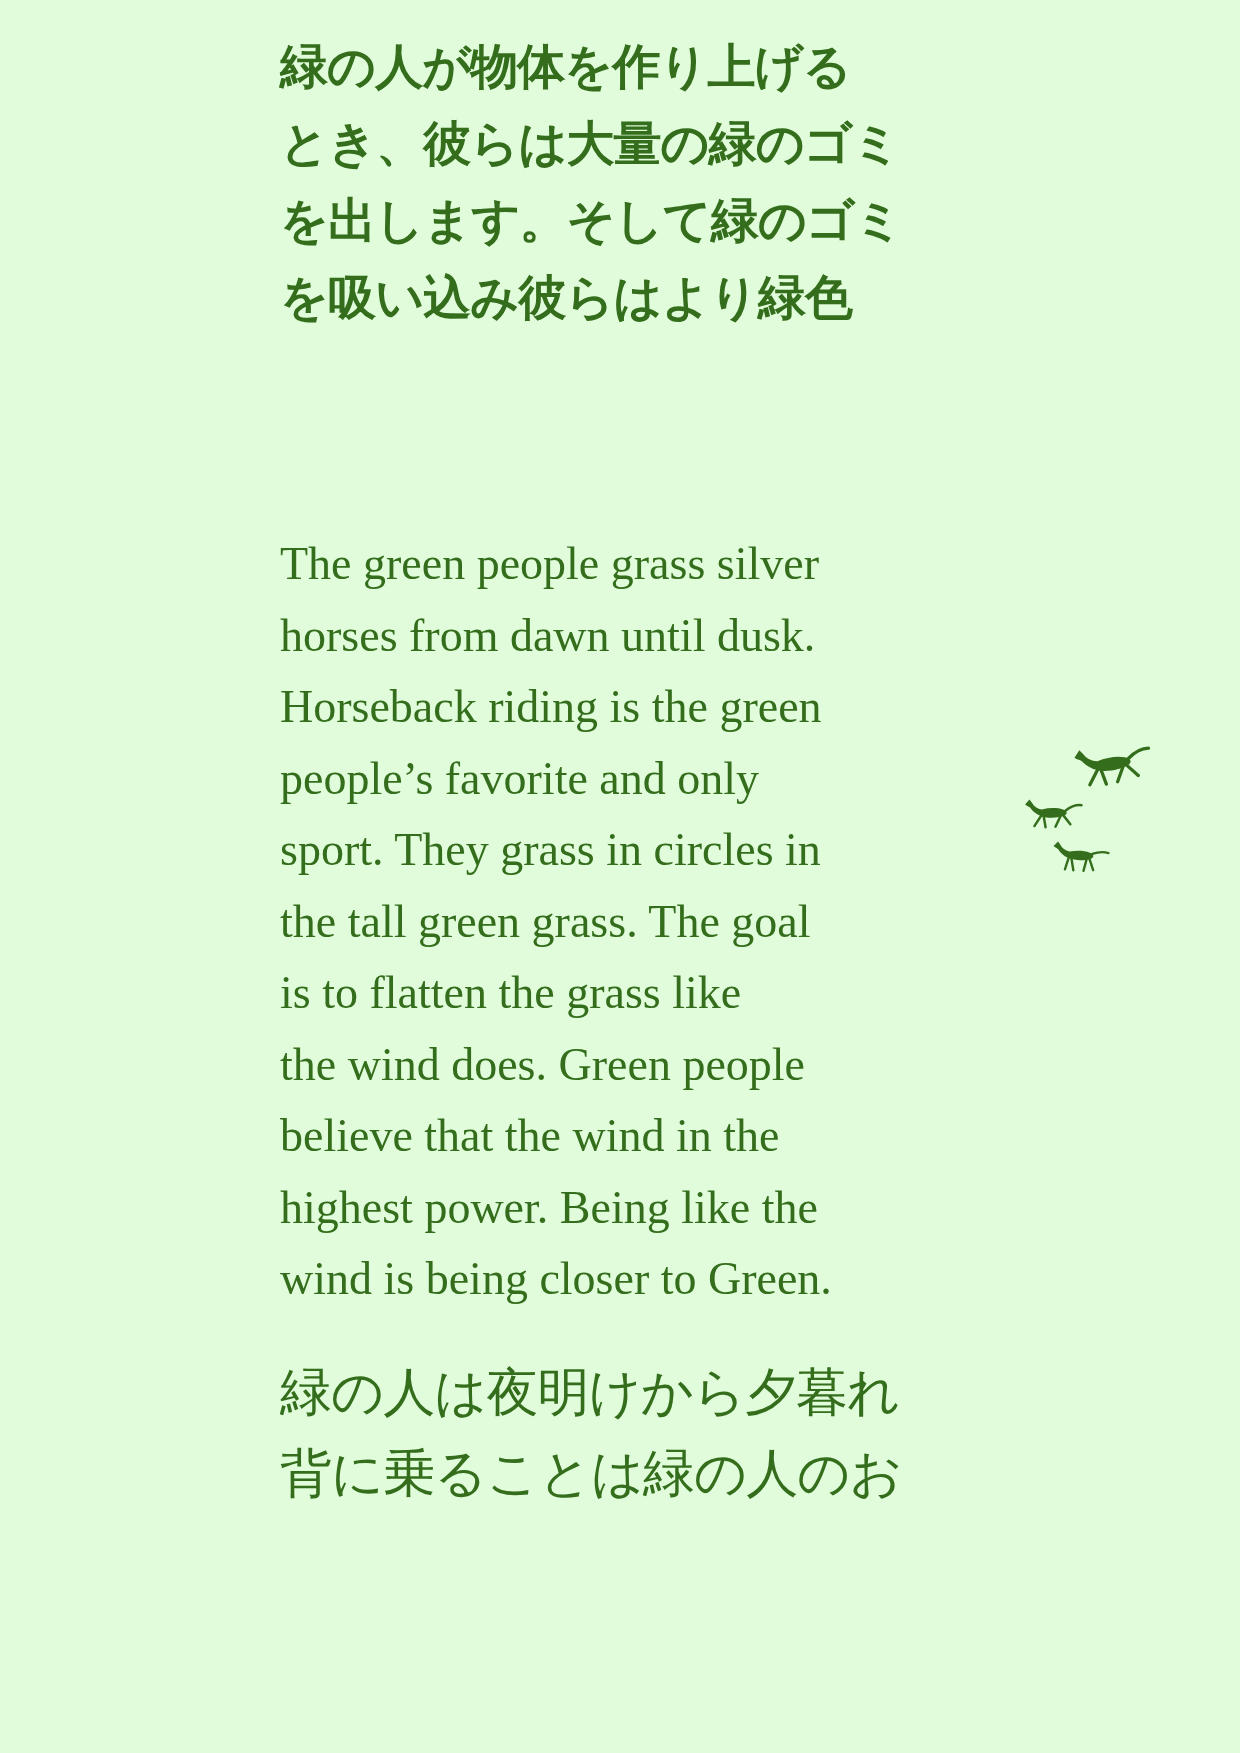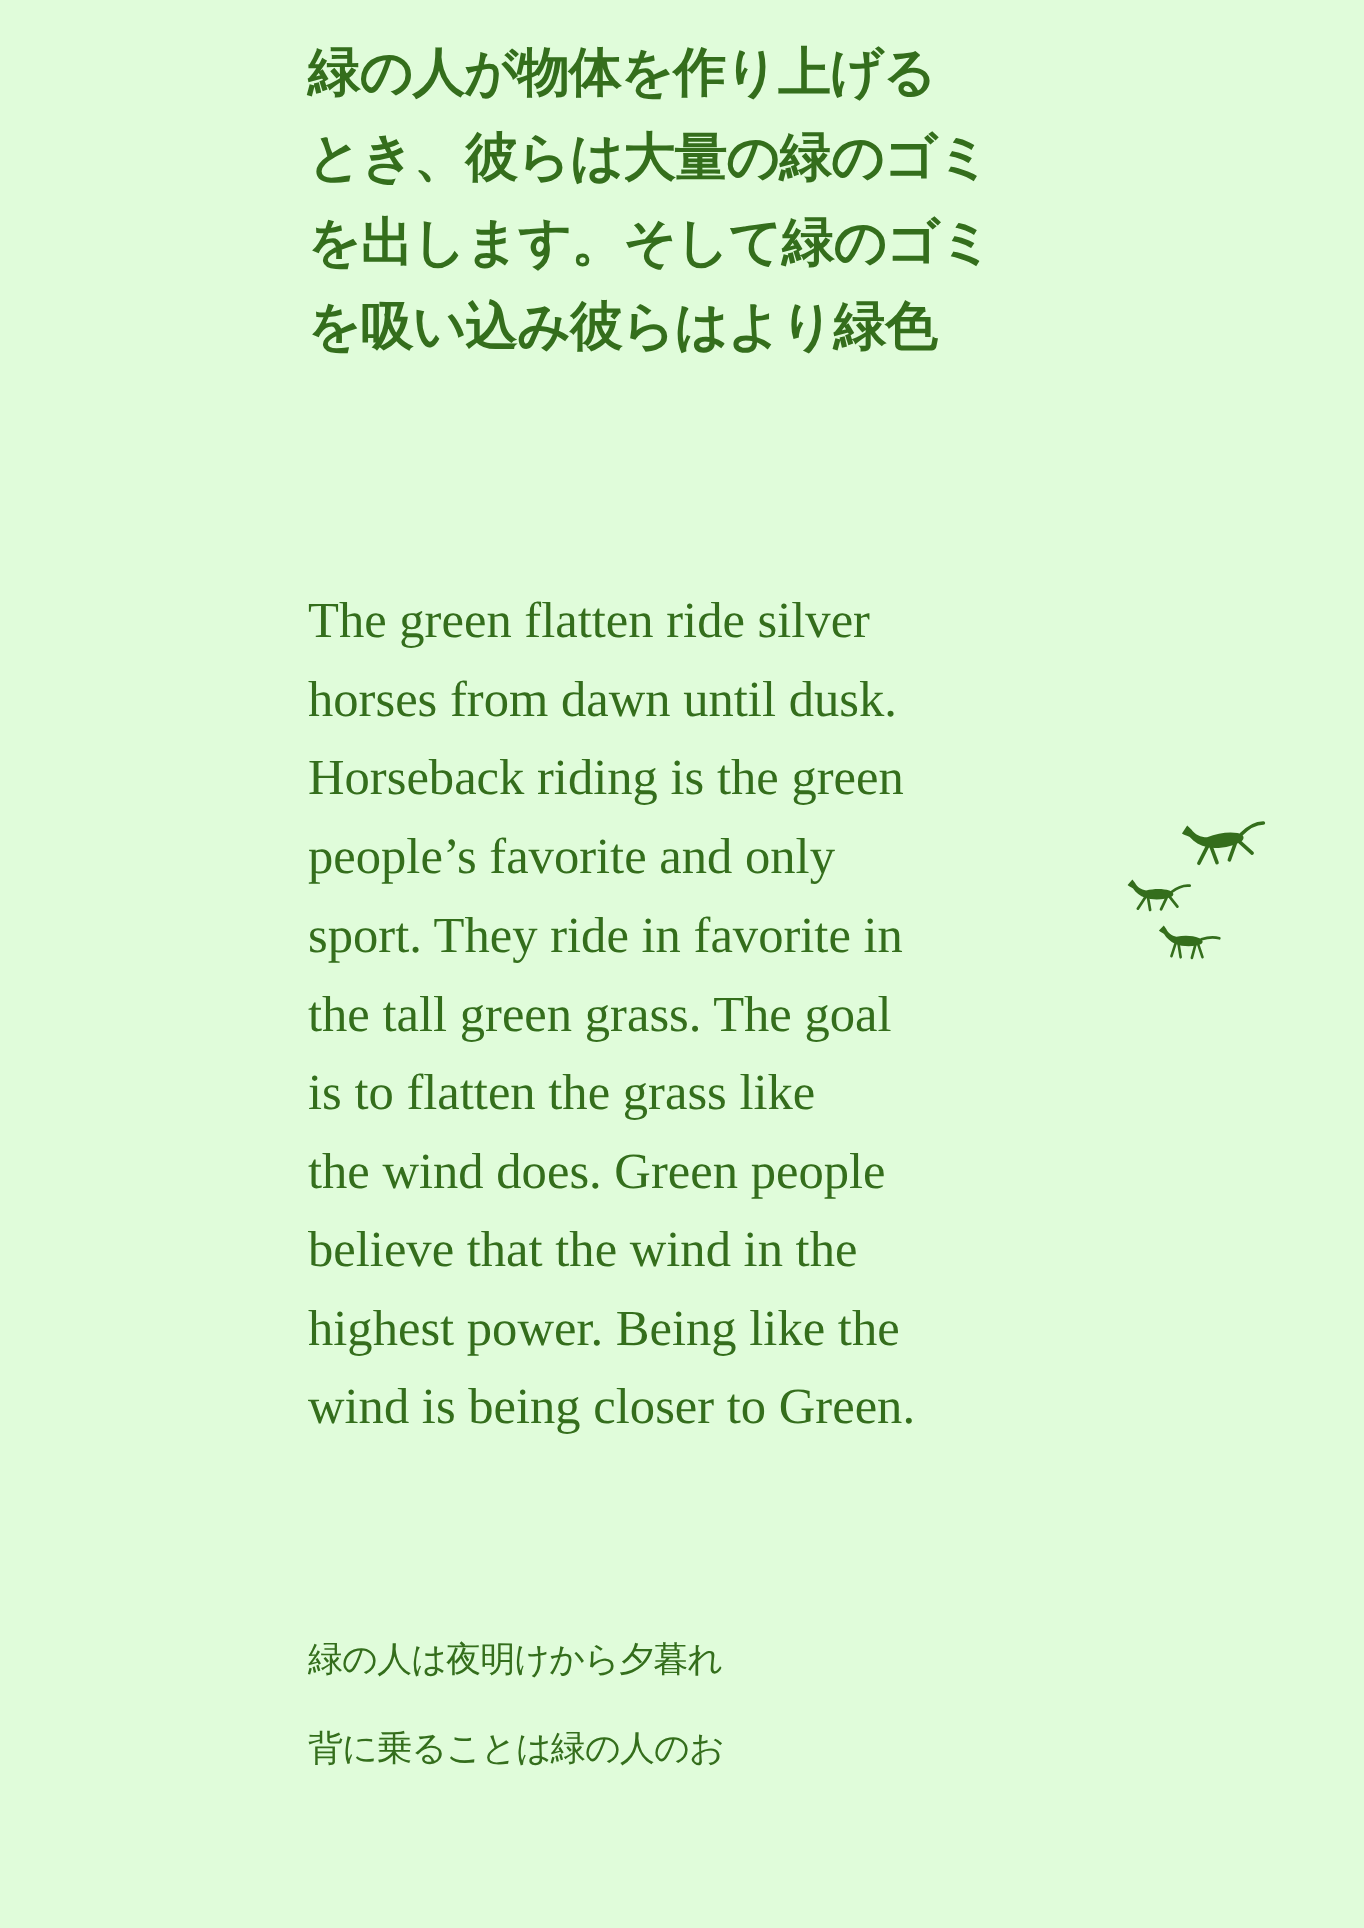--- a/index.html
+++ b/index.html
@@ -24,23 +24,23 @@
     font-size:48px;line-height:77px;
     letter-spacing:-1px;
     font-weight:700;
   }
   #en-mid{
     top:528px;
     font-family:"Liberation Serif","DejaVu Serif",serif;
     font-size:46px;line-height:71.5px;
   }
   #jp-bottom{
-    top:1468px;
+    top:1352px;
     font-family:"DejaVu Sans",sans-serif;
-    font-size:32px;line-height:81px;
+    font-size:52px;line-height:81px;
     letter-spacing:-1px;
   }
   .horse{
     position:absolute;
     color:var(--ink);
   }
   #horse-1{left:1072px;top:745px;width:82px;height:43px;transform:rotate(-8deg);}
   #horse-2{left:1022px;top:799px;width:62px;height:32px;}
   #horse-3{left:1050px;top:842px;width:60px;height:31px;transform:rotate(3deg);}
 </style>
@@ -50,25 +50,25 @@
 <div class="page">
 
   <div class="para" id="jp-top" lang="ja">
     <span class="line">緑の人が物体を作り上げる</span>
     <span class="line">とき、彼らは大量の緑のゴミ</span>
     <span class="line">を出します。そして緑のゴミ</span>
     <span class="line">を吸い込み彼らはより緑色</span>
   </div>
 
   <div class="para" id="en-mid" lang="en">
-    <span class="line">The green flatten ride silver</span>
+    <span class="line">The green people grass silver</span>
     <span class="line">horses from dawn until dusk.</span>
     <span class="line">Horseback riding is the green</span>
     <span class="line">people’s favorite and only</span>
-    <span class="line">sport. They ride in favorite in</span>
+    <span class="line">sport. They grass in circles in</span>
     <span class="line">the tall green grass. The goal</span>
     <span class="line">is to flatten the grass like</span>
     <span class="line">the wind does. Green people</span>
     <span class="line">believe that the wind in the</span>
     <span class="line">highest power. Being like the</span>
     <span class="line">wind is being closer to Green.</span>
   </div>
 
   <div class="para" id="jp-bottom" lang="ja">
     <span class="line">緑の人は夜明けから夕暮れ</span>

